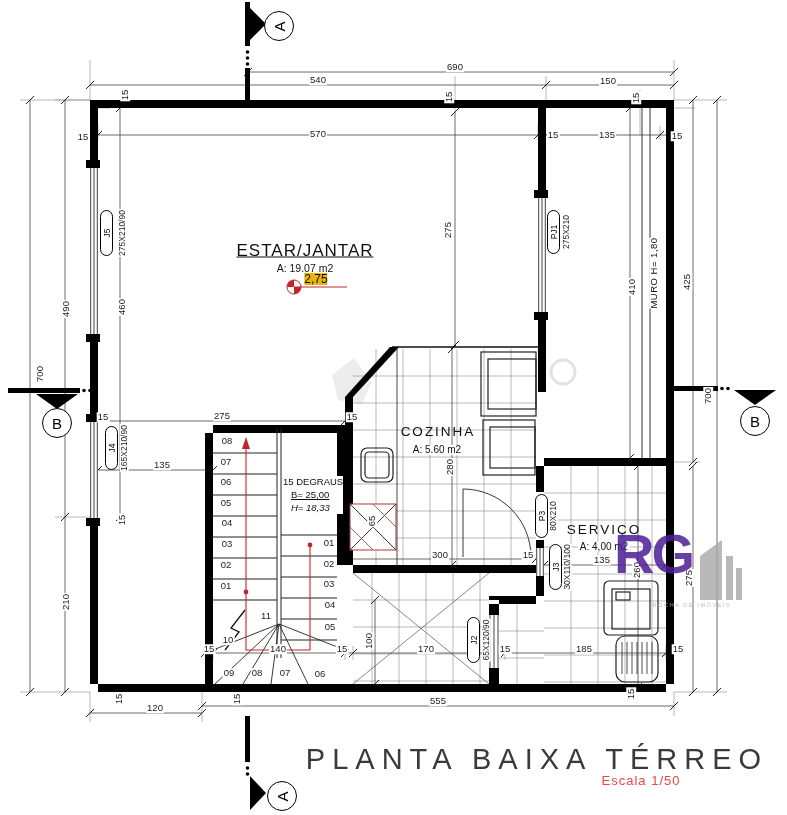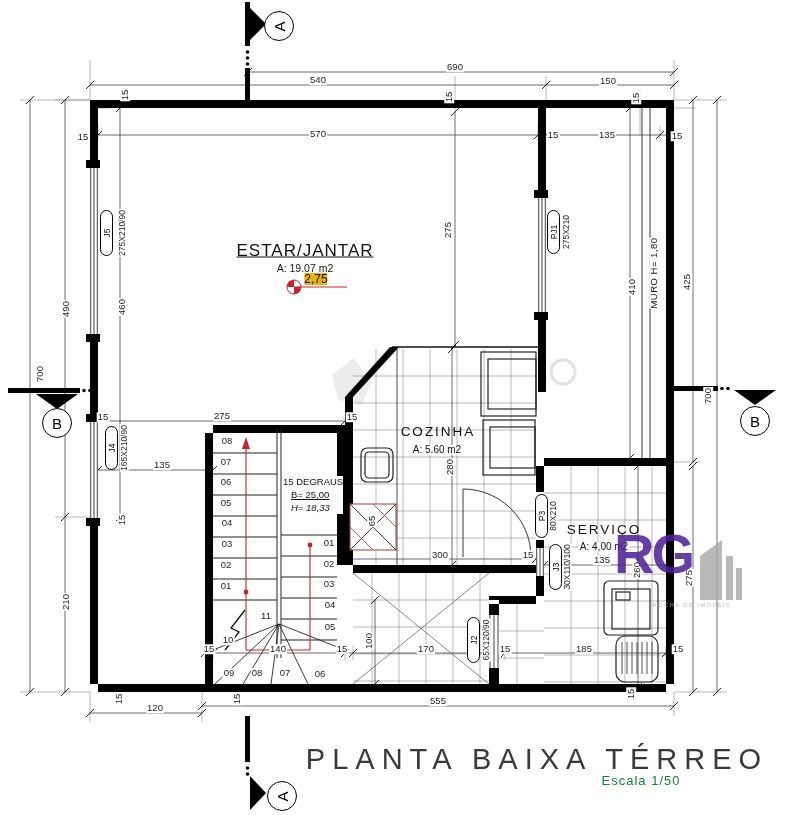--- a/index.html
+++ b/index.html
@@ -18,21 +18,21 @@
   .stair-note{position:absolute;font-size:9.5px;color:#111;background:#fff;line-height:1.35;white-space:nowrap;}
   .muro{font-size:9.5px;color:#111;background:#fff;letter-spacing:.5px;}
   .sec-circle{position:absolute;width:28px;height:28px;border:1.5px solid #000;border-radius:50%;
               background:#fff;display:flex;align-items:center;justify-content:center;}
   .sec-letter{font-size:15px;color:#000;}
   .sec-letter.rot90{transform:rotate(-90deg);}
   .oval{position:absolute;width:13px;border:1.2px solid #000;border-radius:7px;background:#fff;box-sizing:border-box;}
   .ovt{position:absolute;left:50%;top:50%;transform:translate(-50%,-50%) rotate(-90deg);font-size:8.5px;color:#000;}
   .osz{font-size:8.5px;}
   .title-main{font-size:29px;letter-spacing:7px;color:#3a3a3a;font-weight:400;}
-  .title-scale{font-size:13px;letter-spacing:1px;color:#15803d;}
+  .title-scale{font-size:13px;letter-spacing:1px;color:#ef4444;}
   #logo{position:absolute;left:612px;top:526px;width:160px;height:86px;opacity:.85;}
   #logo .rg{position:absolute;left:2px;top:0;font-size:56px;font-weight:bold;color:#4c1d95;letter-spacing:-3px;line-height:1;}
   #logo .tagline{position:absolute;left:0px;top:76px;width:160px;text-align:center;font-size:5.5px;
                  letter-spacing:1.6px;color:#b2b2b2;white-space:nowrap;}
 </style>
 </head>
 <body>
 
 <div id="plan">
 

